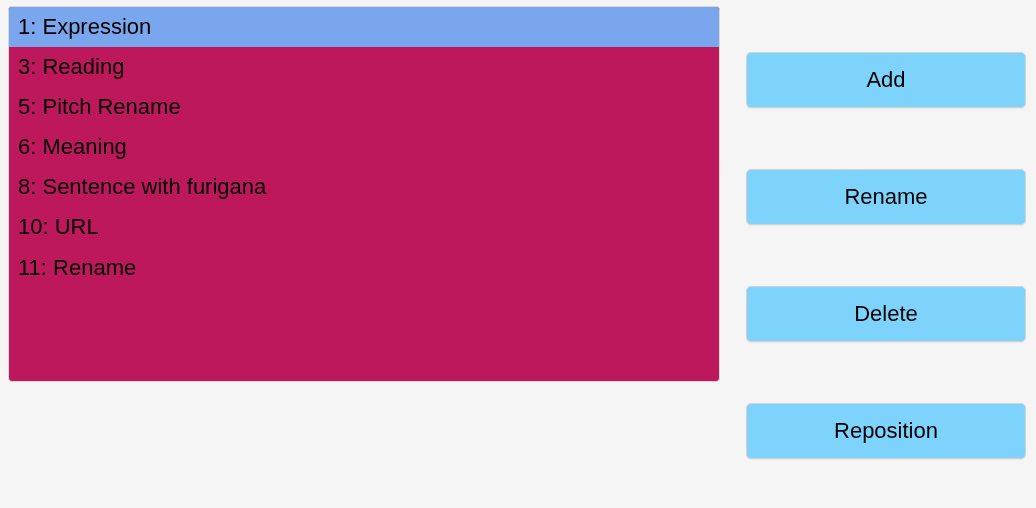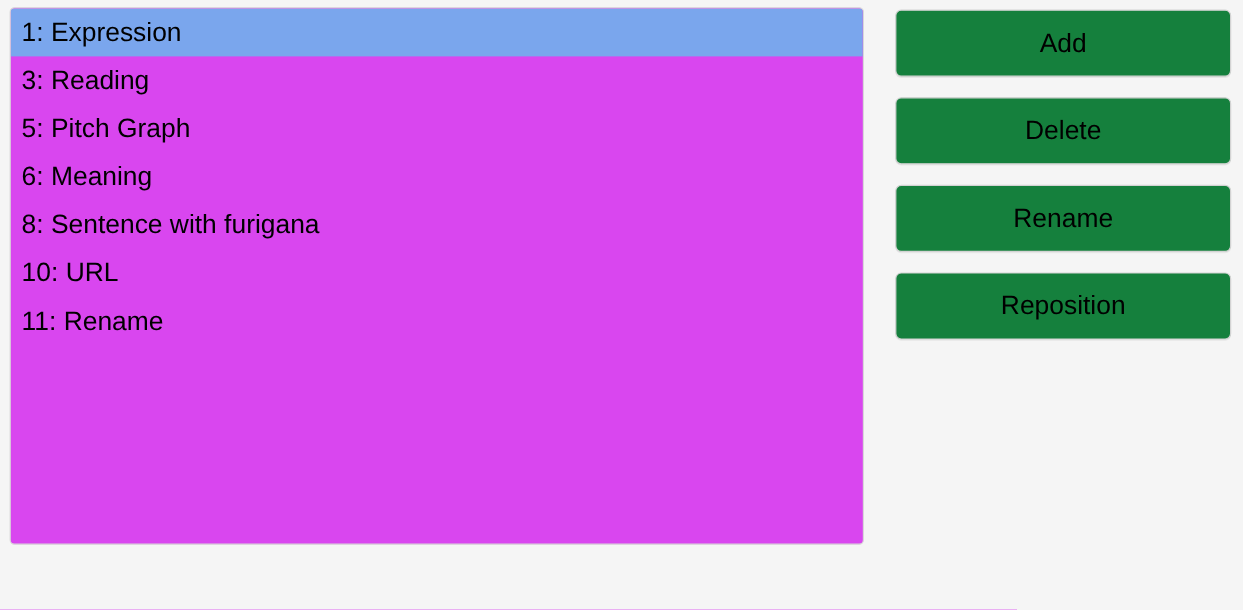--- a/index.html
+++ b/index.html
@@ -9,25 +9,25 @@
       font-size: 22px;
       color: #000;
       width: 1036px;
       height: 508px;
       overflow: hidden;
       padding: 6px 8px 8px 8px;
       display: flex;
       gap: 26px;
     }
     .field-list {
-      background: #d946ef;
+      background: #be185d;
       border: 1px solid #d8d8d8;
       border-radius: 4px;
       width: 712px;
-      height: 448px;
+      height: 376px;
       overflow: hidden;
     }
     .field-item {
       padding: 3px 8px 3px 9px;
       line-height: 1.55;
       cursor: default;
       user-select: none;
       white-space: nowrap;
     }
     .field-item.selected {
@@ -37,42 +37,43 @@
       background: #7aa6ed;
     }
     .button-col {
       display: flex;
       flex-direction: column;
       gap: 17px;
       width: 280px;
       padding-top: 2px;
     }
     .btn {
-      background: #15803d;
+      background: #7dd3fc;
       border: 1px solid #d3d3d3;
       border-radius: 5px;
       height: 56px;
       font-family: inherit;
       font-size: 22px;
       color: #000;
       cursor: default;
       box-shadow: 0 1px 0 rgba(0,0,0,0.06);
+      margin-top: 44px;
     }
   </style>
 </head>
 <body>
 
 <div class="field-list" id="field-list">
     <div class="field-item selected">1: Expression</div>
     <div class="field-item">3: Reading</div>
-    <div class="field-item">5: Pitch Graph</div>
+    <div class="field-item">5: Pitch Rename</div>
     <div class="field-item">6: Meaning</div>
     <div class="field-item">8: Sentence with furigana</div>
     <div class="field-item">10: URL</div>
     <div class="field-item">11: Rename</div>
   </div>
 
 <div class="button-col">
   <button class="btn">Add</button>
+  <button class="btn">Rename</button>
   <button class="btn">Delete</button>
-  <button class="btn">Rename</button>
   <button class="btn">Reposition</button>
 </div>
 
 </body></html>

